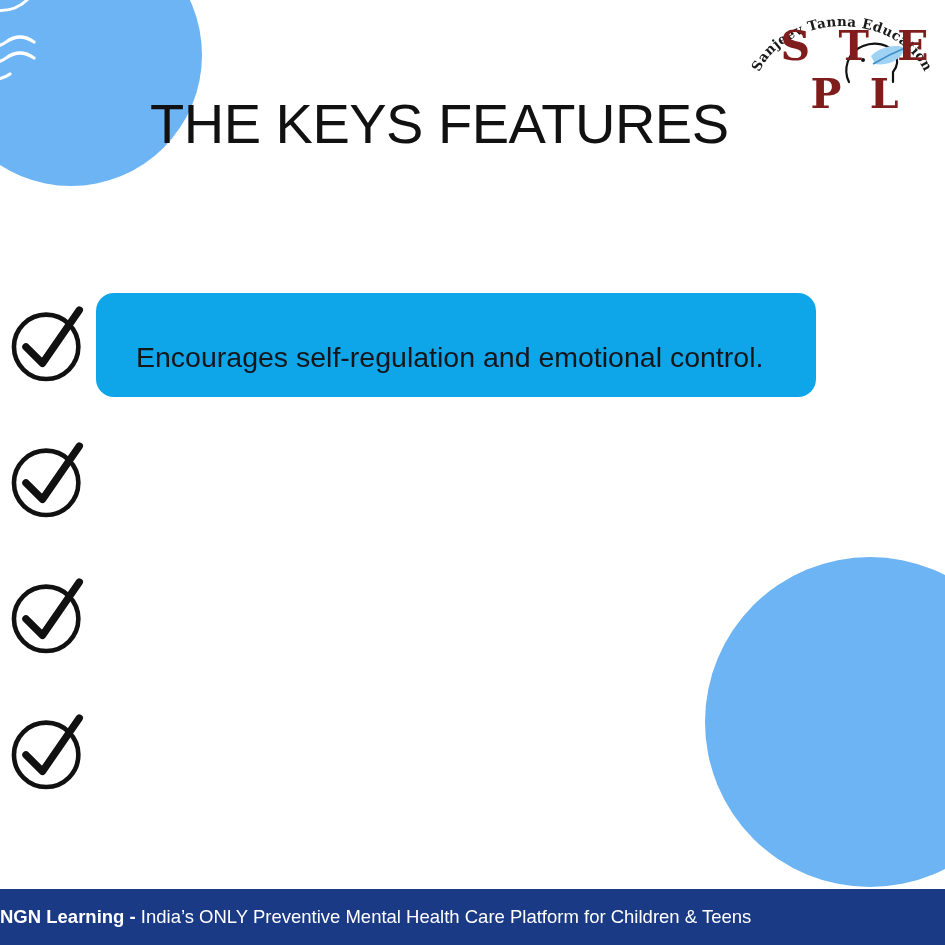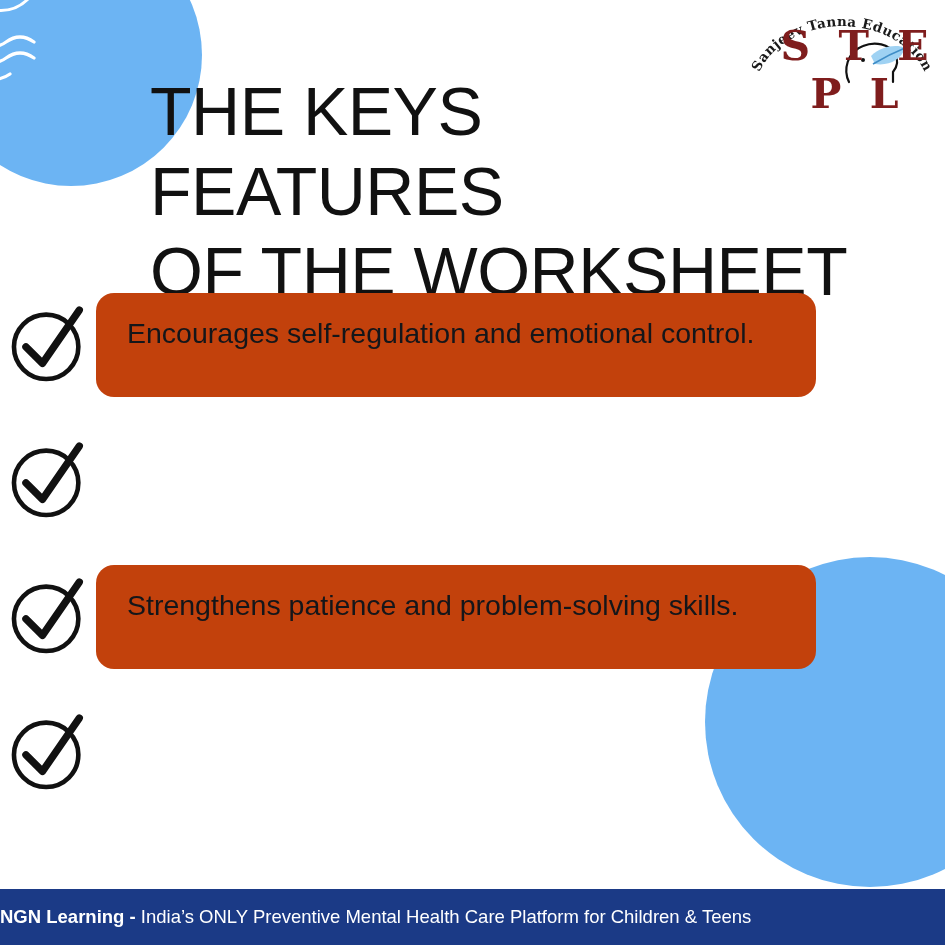--- a/index.html
+++ b/index.html
@@ -126,25 +126,25 @@
     left: 94px;
     top: 26px;
     width: 84px;
     height: 52px;
   }
 
   
   .title {
     position: absolute;
     left: 150px;
-    top: 71px;
+    top: 91px;
     width: 700px;
     font-family: "Liberation Sans", sans-serif;
     font-weight: normal;
-    font-size: 68px;
+    font-size: 56px;
     line-height: 1.18;
     color: #111111;
     letter-spacing: -0.5px;
   }
 
   
   .features {
     position: absolute;
     left: 0;
     top: 277px;
@@ -160,28 +160,28 @@
     position: relative;
     width: 96px;
     min-width: 96px;
     height: 100px;
     display: flex;
     align-items: center;
     justify-content: center;
   }
   .pill {
     position: relative;
-    background: #c2410c;
+    background: #0ea5e9;
     border-radius: 18px;
     min-height: 104px;
     width: 720px;
     box-sizing: border-box;
-    padding: 22px 26px 22px 31px;
-    display: flex;
-    align-items: flex-start;
+    padding: 22px 26px 22px 40px;
+    display: flex;
+    align-items: flex-end;
   }
   .pill-text {
     font-family: "Liberation Sans", sans-serif;
     font-size: 28.5px;
     line-height: 1.28;
     color: #14161a;
   }
 
   
   .bottom-blob {
@@ -249,21 +249,20 @@
       <path d="M8 48 C 2 36, 6 18, 22 12 C 34 7, 48 10, 54 20 C 58 27, 56 33, 52 38 L 52 48" fill="none" stroke="#111111" stroke-width="2.2" stroke-linecap="round"></path>
       <path d="M30 22 C 40 12, 56 10, 64 14 C 60 26, 48 32, 34 30 Z" fill="#9fd2f3"></path>
       <path d="M32 30 C 42 24, 54 18, 64 14" fill="none" stroke="#3f8dc7" stroke-width="1.6"></path>
       <circle cx="22" cy="26" r="2" fill="#111111"></circle>
     </svg>
     <div class="stepl-word">S T E P L</div>
   </div>
 
   <div class="title">
     <div>THE KEYS FEATURES</div>
-    <div>OF THE WORKSHEET</div>
   </div>
 
   <div class="features">
 
     <div class="feature-row">
       <div class="check-icon">
         <svg viewBox="0 0 100 100" width="92" height="92">
           <circle cx="48" cy="52" r="35" fill="none" stroke="#111111" stroke-width="5"></circle>
           <path d="M26 52 L 44 70 L 84 12" fill="none" stroke="#111111" stroke-width="8" stroke-linecap="round" stroke-linejoin="round"></path>
         </svg>
@@ -282,23 +281,20 @@
       </div>
     </div>
 
     <div class="feature-row">
       <div class="check-icon">
         <svg viewBox="0 0 100 100" width="92" height="92">
           <circle cx="48" cy="52" r="35" fill="none" stroke="#111111" stroke-width="5"></circle>
           <path d="M26 52 L 44 70 L 84 12" fill="none" stroke="#111111" stroke-width="8" stroke-linecap="round" stroke-linejoin="round"></path>
         </svg>
       </div>
-      <div class="pill">
-        <span class="pill-text">Strengthens patience and problem-solving skills.</span>
-      </div>
     </div>
 
     <div class="feature-row">
       <div class="check-icon">
         <svg viewBox="0 0 100 100" width="92" height="92">
           <circle cx="48" cy="52" r="35" fill="none" stroke="#111111" stroke-width="5"></circle>
           <path d="M26 52 L 44 70 L 84 12" fill="none" stroke="#111111" stroke-width="8" stroke-linecap="round" stroke-linejoin="round"></path>
         </svg>
       </div>
     </div>

